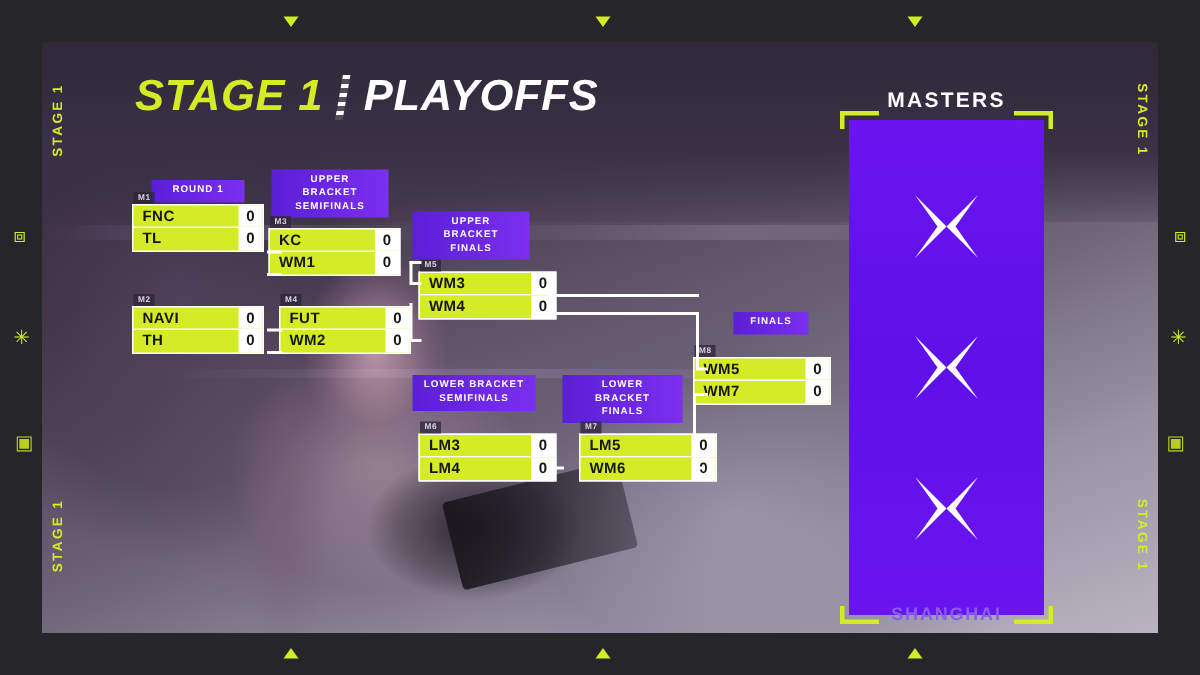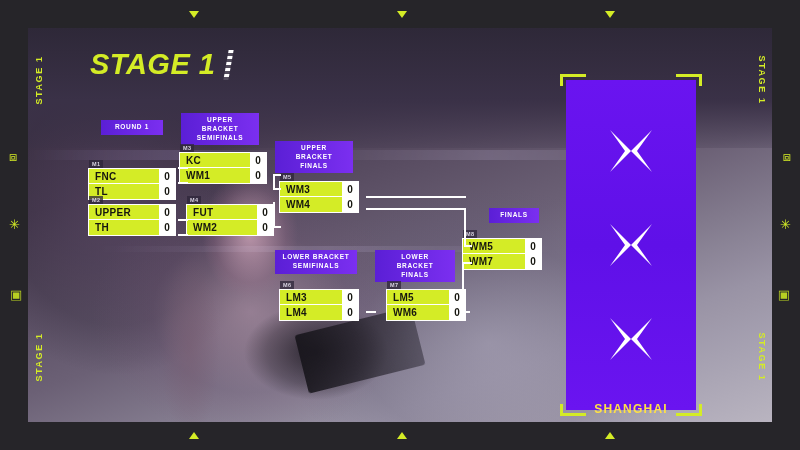--- a/index.html
+++ b/index.html
@@ -121,21 +121,21 @@
     padding: 3px 7px; text-align: center; line-height: 1.35;
     white-space: pre-line;
   }
 
   .match {
     position: absolute;
     width: 88px;
     border: 1.5px solid #ffffff;
     background: #ffffff;
   }
-  .match-wide { width: 80px; }
+  .match-wide { width: 92px; }
   .match-id {
     position: absolute; top: -9px; left: 0;
     font-size: 5.5px; font-weight: bold; letter-spacing: 0.4px;
     color: #d9d4e2; background: rgba(45,38,58,0.75);
     padding: 1px 3px;
   }
   .row {
     display: flex; align-items: stretch;
     height: 15px;
     background: #d4ec26;
@@ -174,21 +174,21 @@
     padding: 24px 0;
   }
   .masters-title {
     position: absolute; left: 566px; top: 58px; width: 130px;
     text-align: center; color: #ffffff;
     font-size: 14px; font-weight: bold; letter-spacing: 1.5px;
     z-index: 11;
   }
   .masters-city {
     position: absolute; left: 566px; top: 402px; width: 130px;
-    text-align: center; color: #fde047;
+    text-align: center; color: #8b5cf6;
     font-size: 12px; font-weight: bold; letter-spacing: 1.2px;
     z-index: 11;
   }
   .corner {
     position: absolute; width: 26px; height: 12px; z-index: 12;
   }
   .corner::before, .corner::after { content: ""; position: absolute; background: #d4ec26; }
   .c-tl { left: 560px; top: 74px; }
   .c-tl::before { left: 0; top: 0; width: 26px; height: 3px; }
   .c-tl::after { left: 0; top: 0; width: 3px; height: 12px; }
@@ -235,20 +235,21 @@
   <div class="edge-icon" style="left:9px; top:150px">⧈</div>
   <div class="edge-icon" style="left:9px; top:218px">✳</div>
   <div class="edge-icon dim" style="left:10px; top:288px">▣</div>
   <div class="edge-icon" style="right:9px; top:150px">⧈</div>
   <div class="edge-icon" style="right:9px; top:218px">✳</div>
   <div class="edge-icon dim" style="right:10px; top:288px">▣</div>
 
   <div class="title-wrap">
     <div class="title-stage">STAGE 1</div>
     <div class="title-sep"></div>
+    <div class="title-playoffs">PLAYOFFS</div>
   </div>
 
   <div class="bracket">
 
     <div class="connector conn-h" style="left:178px; top:167px; width:10px"></div>
     <div class="connector conn-h" style="left:178px; top:182px; width:10px"></div>
     <div class="connector conn-h" style="left:178px; top:219px; width:10px"></div>
     <div class="connector conn-h" style="left:178px; top:234px; width:10px"></div>
 
     <div class="connector conn-h" style="left:273px; top:174px; width:8px"></div>
@@ -271,36 +272,36 @@
     <div class="round-label" style="left:181px; top:113px; width:78px">UPPER BRACKET
 SEMIFINALS</div>
     <div class="round-label" style="left:275px; top:141px; width:78px">UPPER BRACKET
 FINALS</div>
     <div class="round-label" style="left:275px; top:250px; width:82px">LOWER BRACKET
 SEMIFINALS</div>
     <div class="round-label" style="left:375px; top:250px; width:80px">LOWER BRACKET
 FINALS</div>
     <div class="round-label" style="left:489px; top:208px; width:50px">FINALS</div>
 
-    <div class="match" style="left:88px; top:168px">
+    <div class="match" style="left:88px; top:136px">
       <div class="match-id">M1</div>
       <div class="row">
         <div class="team">FNC</div>
         <div class="score">0</div>
       </div>
       <div class="row">
         <div class="team">TL</div>
         <div class="score">0</div>
       </div>
     </div>
 
     <div class="match" style="left:88px; top:204px">
       <div class="match-id">M2</div>
       <div class="row">
-        <div class="team">UPPER</div>
+        <div class="team">NAVI</div>
         <div class="score">0</div>
       </div>
       <div class="row">
         <div class="team">TH</div>
         <div class="score">0</div>
       </div>
     </div>
 
     <div class="match" style="left:179px; top:152px">
       <div class="match-id">M3</div>
@@ -368,20 +369,21 @@
         <div class="team">WM5</div>
         <div class="score">0</div>
       </div>
       <div class="row">
         <div class="team">WM7</div>
         <div class="score">0</div>
       </div>
     </div>
   </div>
 
+  <div class="masters-title">MASTERS</div>
   <div class="masters">
     <div class="masters-logos">
       <svg width="54" height="48" viewBox="0 0 54 48">
         <path d="M27 24 L6 3 L21 24 L6 45 Z" fill="#ffffff"></path>
         <path d="M27 24 L48 3 L33 24 L48 45 Z" fill="#ffffff"></path>
       </svg>
       <svg width="54" height="48" viewBox="0 0 54 48">
         <path d="M27 24 L6 3 L21 24 L6 45 Z" fill="#ffffff"></path>
         <path d="M27 24 L48 3 L33 24 L48 45 Z" fill="#ffffff"></path>
       </svg>

